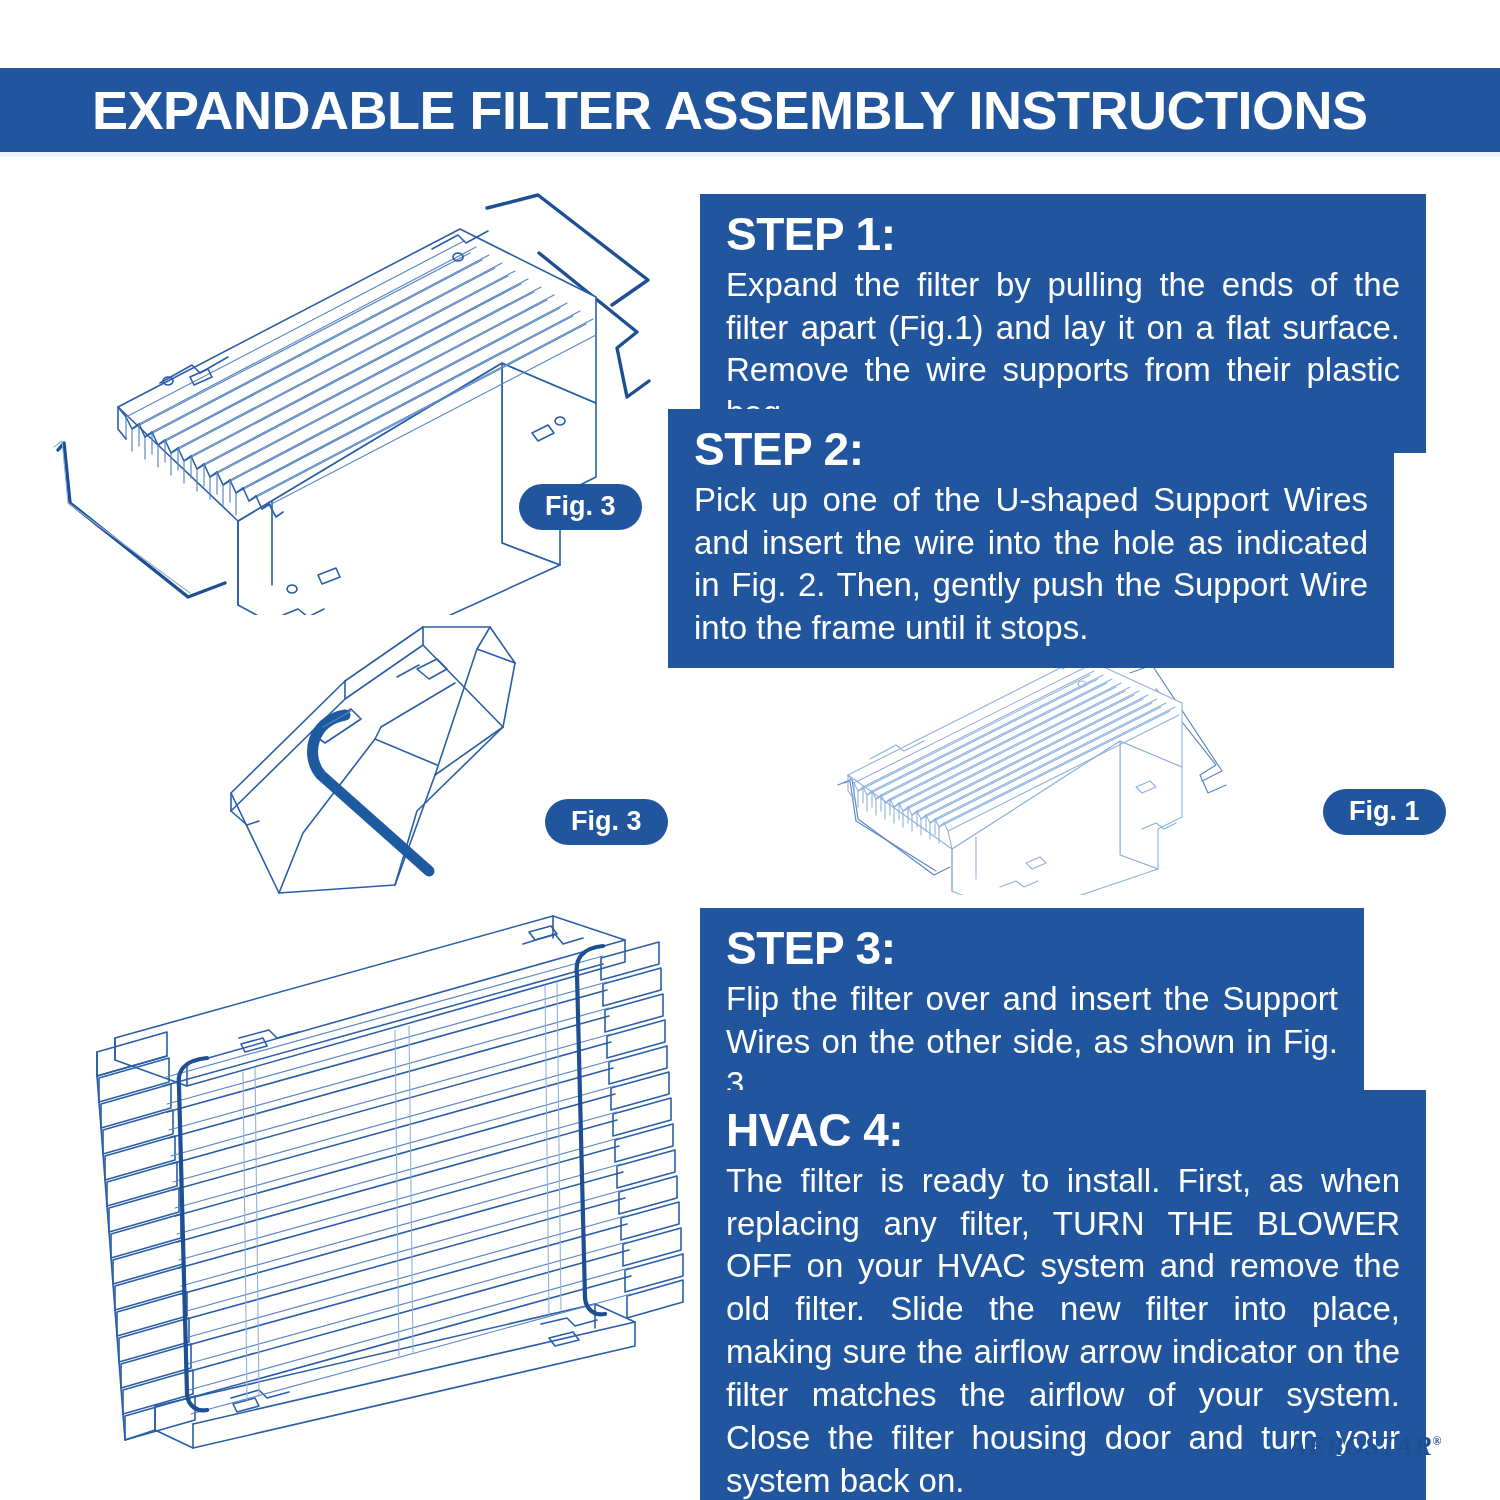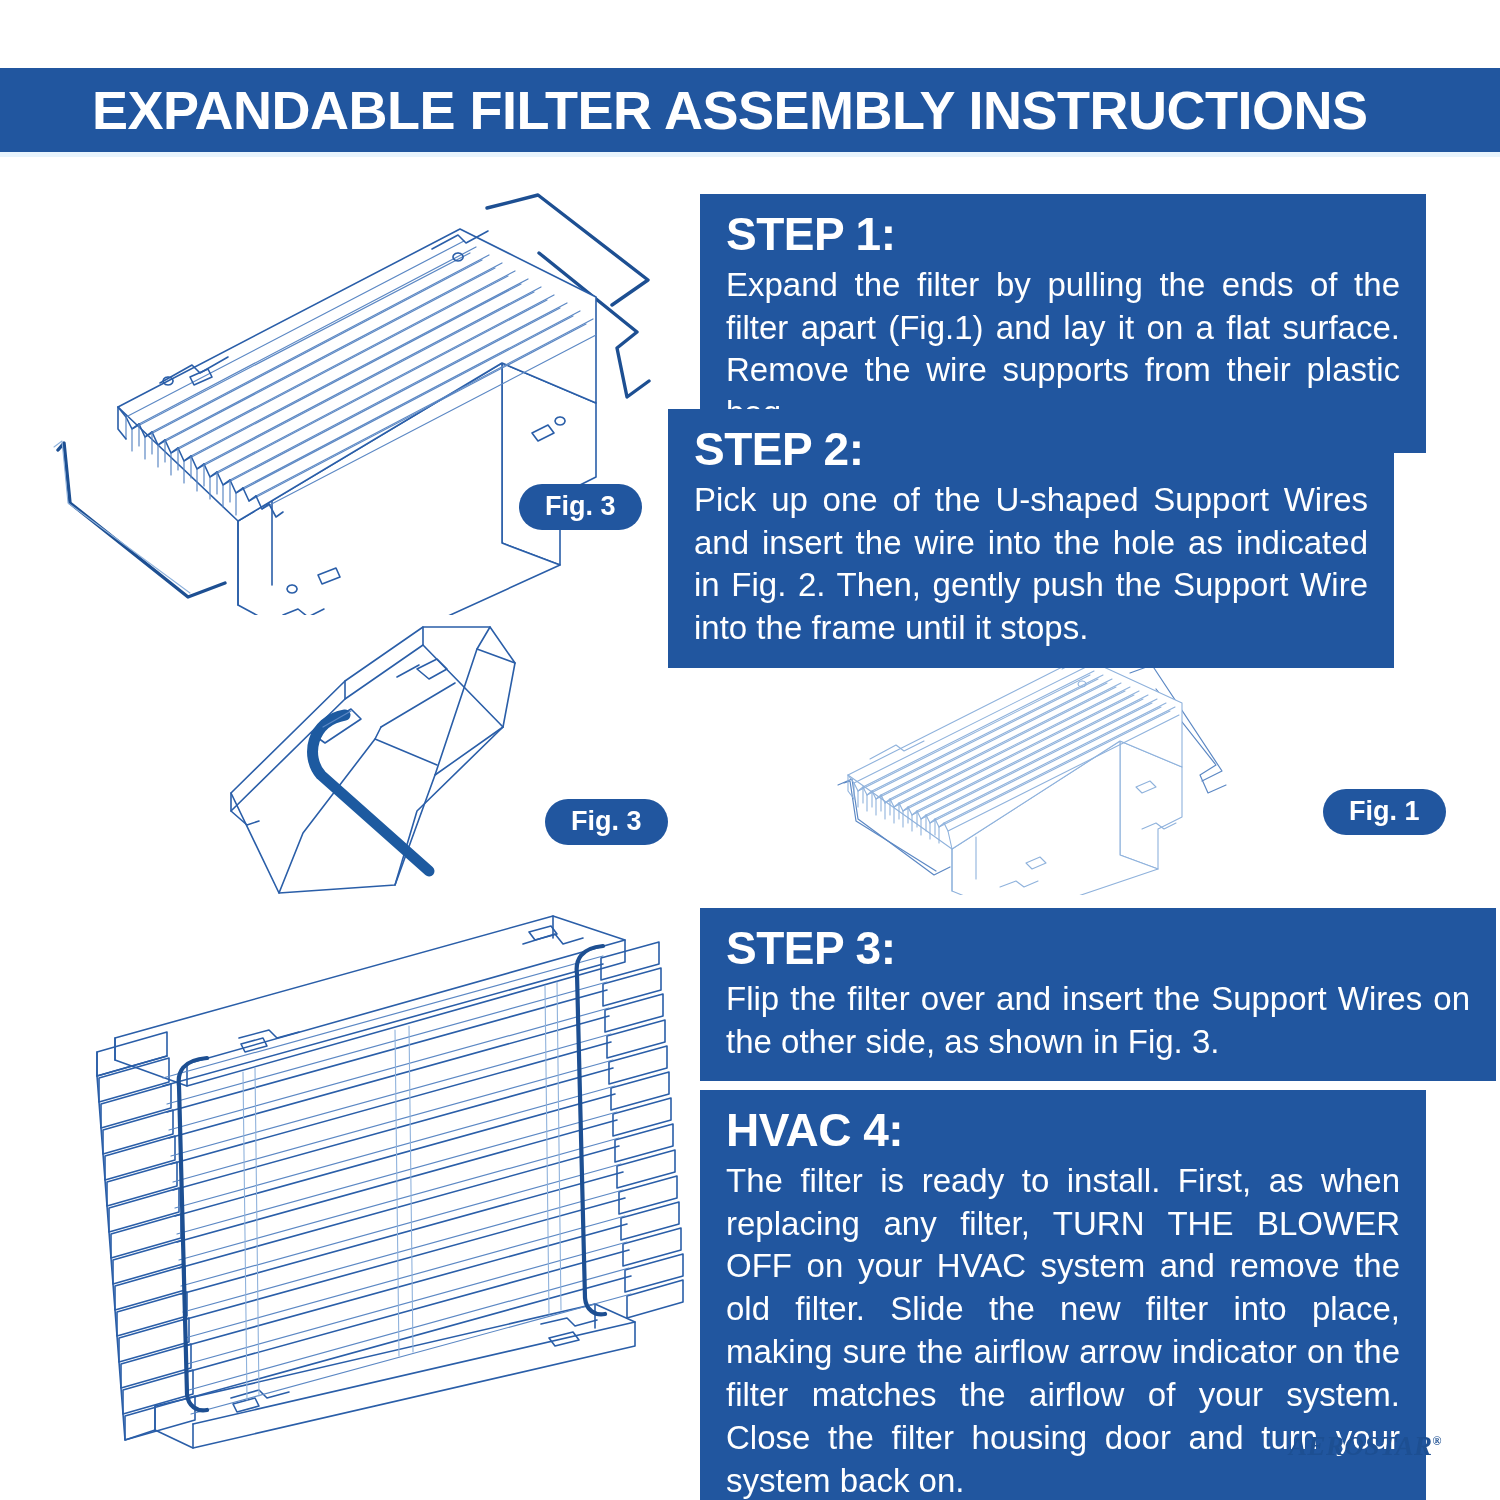--- a/index.html
+++ b/index.html
@@ -64,21 +64,21 @@
   }
   .step-body {
     font-size: 33px;
     line-height: 1.30;
     text-align: justify;
     font-weight: 400;
   }
 
   #step-1 { left: 700px; top: 194px;  width: 726px; }
   #step-2 { left: 668px; top: 409px;  width: 726px; }
-  #step-3 { left: 700px; top: 908px;  width: 796px; }
+  #step-3 { left: 700px; top: 908px;  width: 664px; }
   #step-4 { left: 700px; top: 1090px; width: 726px; }
 
   
   .fig-badge {
     position: absolute;
     background: #21569f;
     color: #ffffff;
     font-size: 27px;
     font-weight: bold;
     border-radius: 40px;

